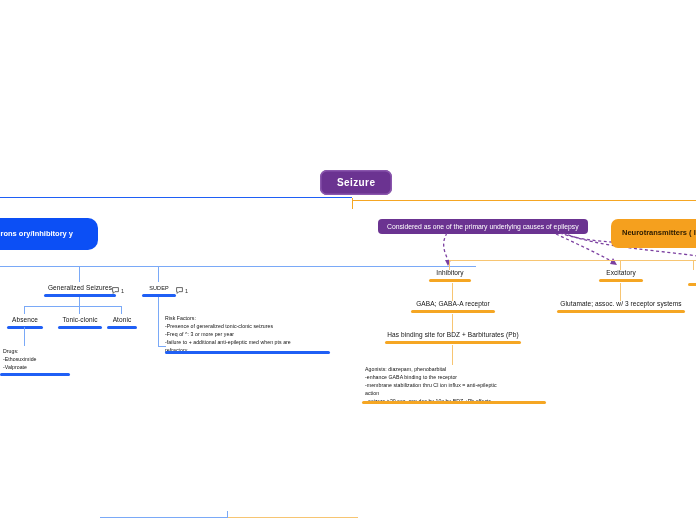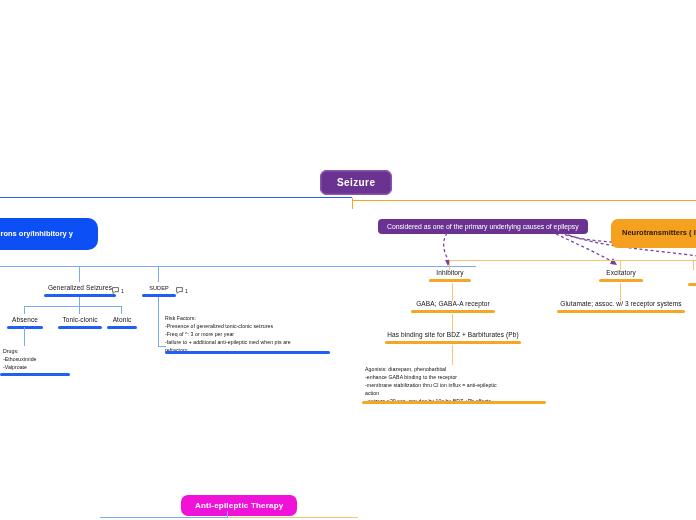--- a/index.html
+++ b/index.html
@@ -266,19 +266,18 @@
 
   <div class="ln-osoft" style="left:452px; top:345px; width:1.2px; height:20px;"></div>
 
   <div class="detail" style="left:365px; top:365px; width:185px;">Agonists: diazepam, phenobarbital
 -enhance GABA binding to the receptor
 -membrane stabilization thru Cl ion influx = anti-epileptic
 action
 - seizure &gt;30 sec. can dec by 10x by BDZ +Pb effects</div>
   <div class="underline u-orange" style="position:absolute; left:362px; top:399px; width:184px;"></div>
 
-  <div class="box-magenta" style="left:181px; top:495px;">Anti-epileptic Therapy</div>
 
   <div class="ln-soft" style="left:227px; top:511px; width:1.2px; height:7px;"></div>
   <div class="ln-soft" style="left:100px; top:517px; width:128px; height:1.4px;"></div>
   <div class="ln-osoft" style="left:228px; top:517px; width:130px; height:1.4px;"></div>
 
 </div>
 
 </body></html>

